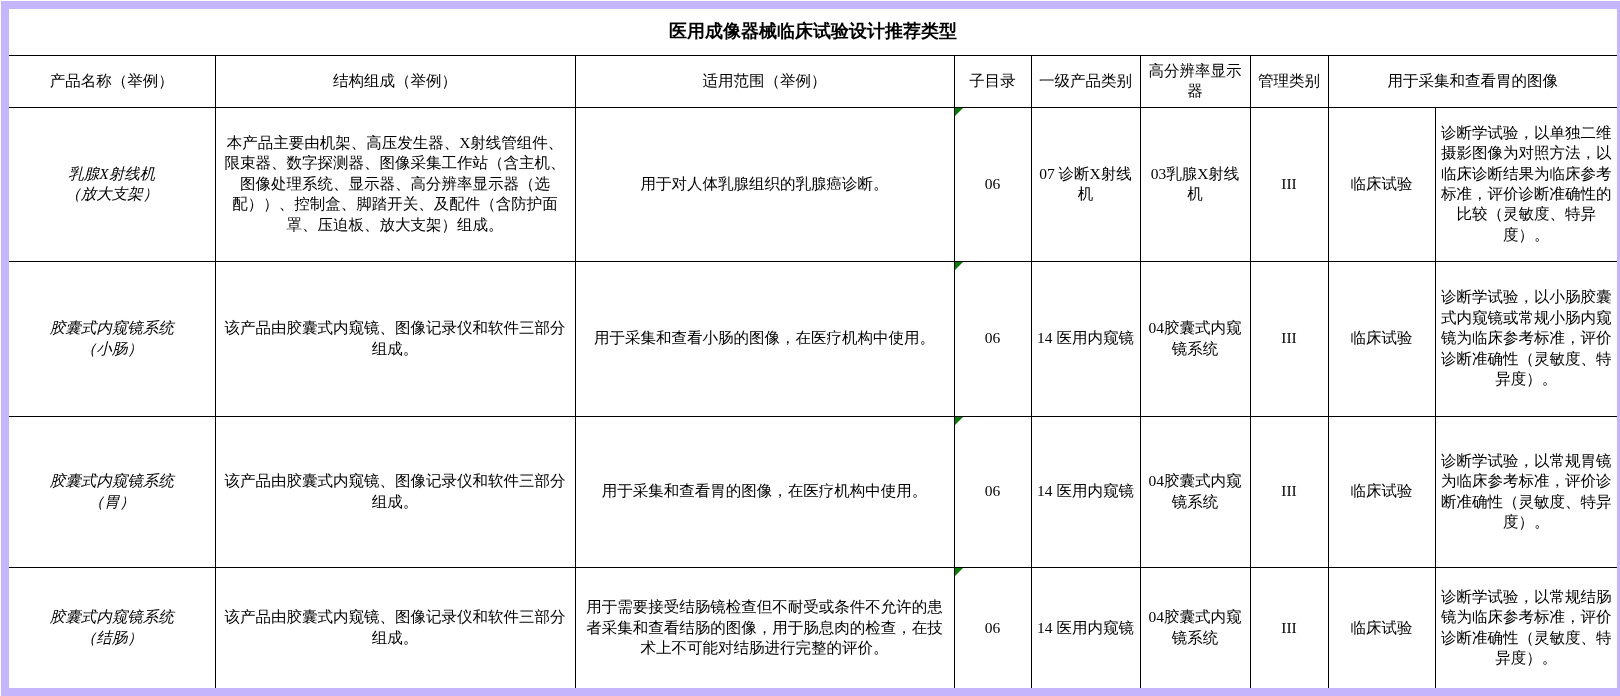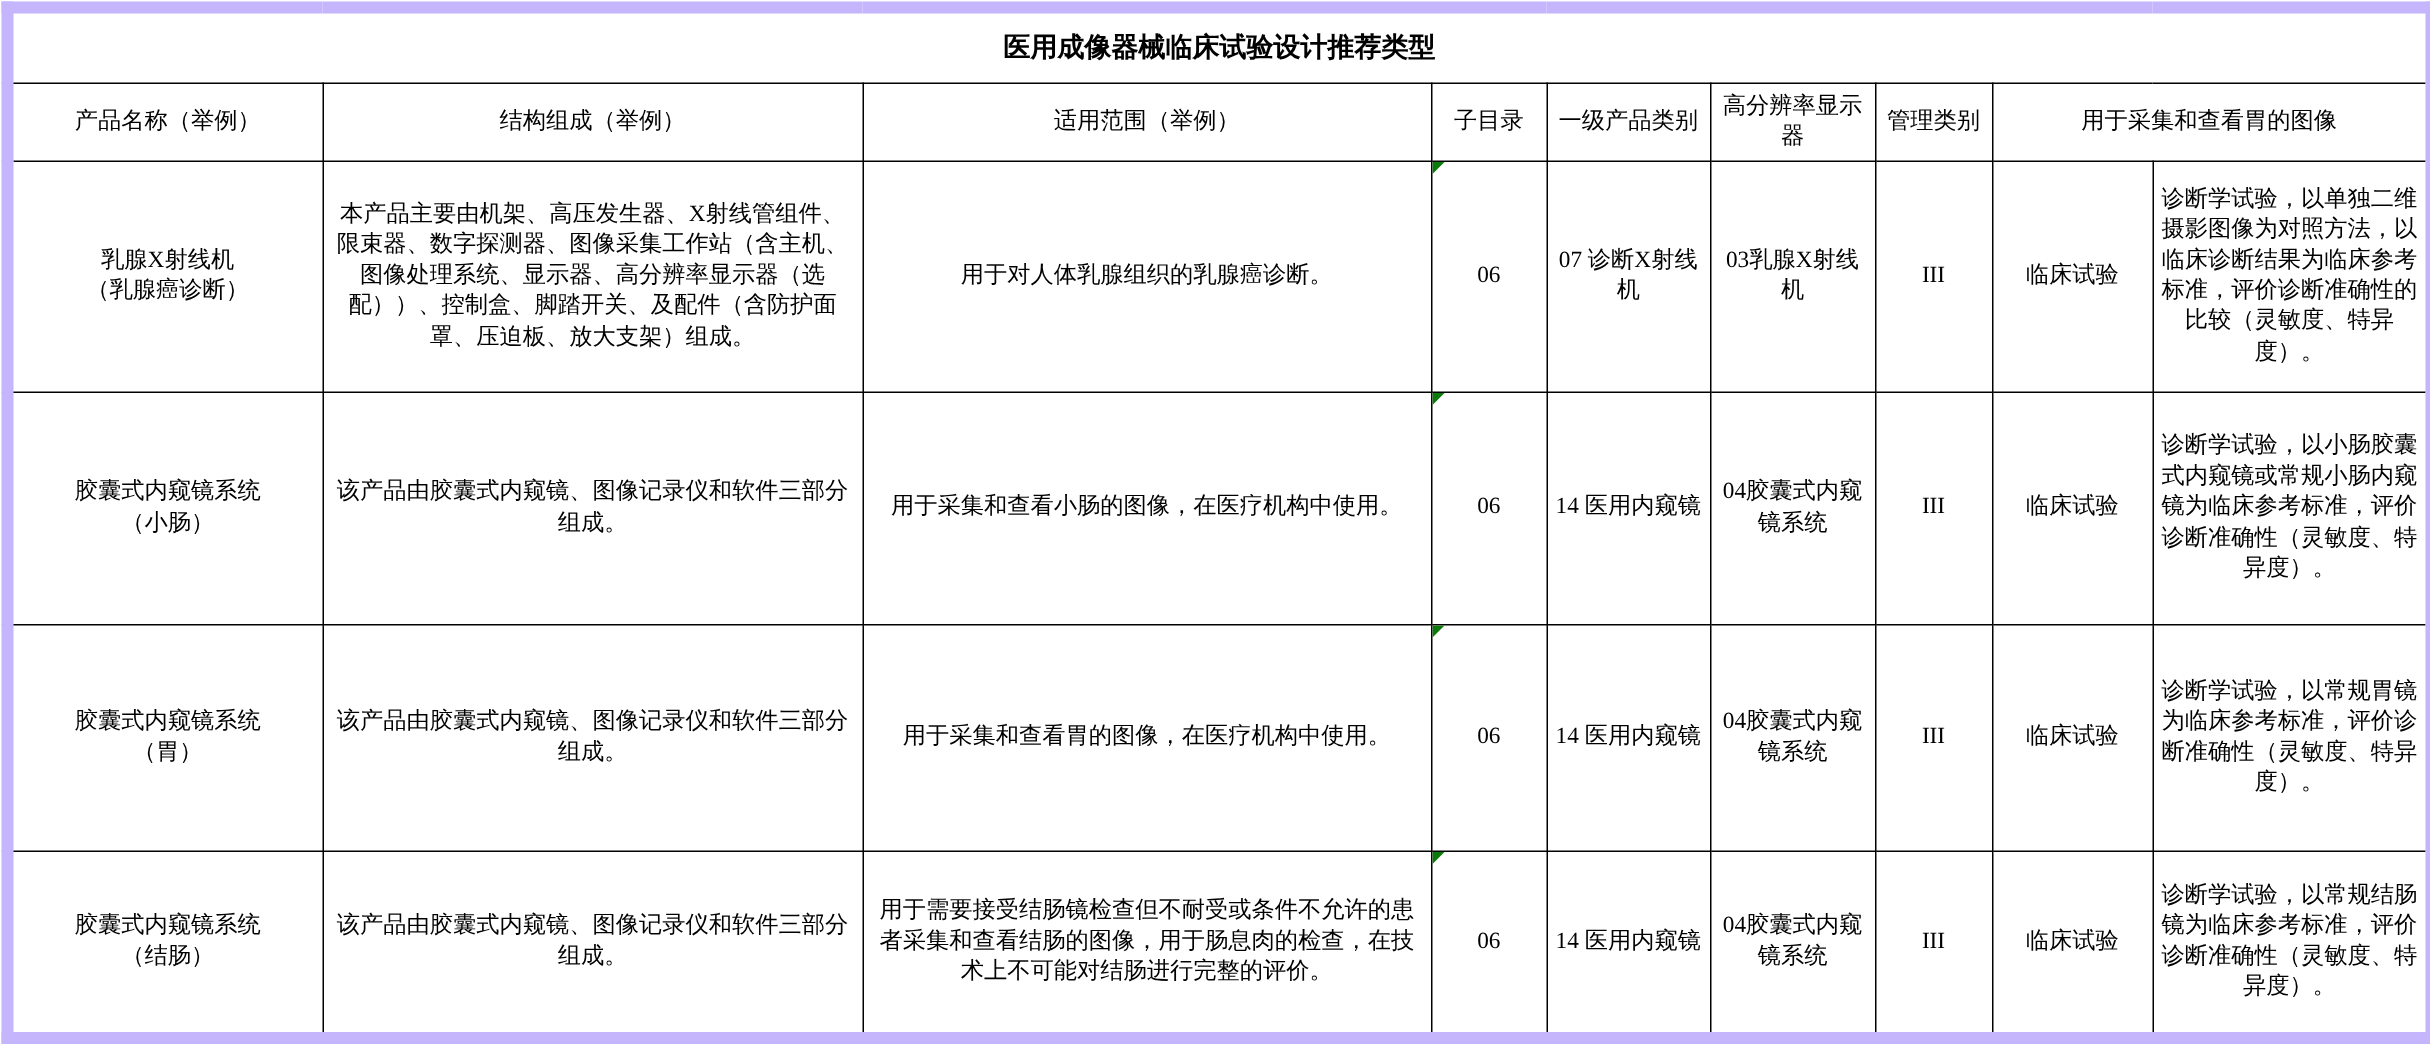--- a/index.html
+++ b/index.html
@@ -44,21 +44,21 @@
   tbody tr:nth-child(3) td { height: 151px; margin-top: 24px; }
   tbody tr:nth-child(4) td { height: 125px; }
   td.subcatalog-cell { position: relative; }
   .err-tri {
     position: absolute;
     top: 0; left: 0;
     width: 0; height: 0;
     border-top: 8px solid #0a7a0a;   
     border-right: 8px solid transparent;
   }
-  .name-line { display: block; }
+  .name-line { display: block; font-style: italic; }
 </style>
 </head>
 <body>
 
 <div class="page">
   <table class="doc-table">
     <colgroup>
       <col style="width:210px">
         <col style="width:360px">
         <col style="width:379px">
@@ -81,21 +81,21 @@
         <th>一级产品类别</th>
         <th>高分辨率显示器</th>
         <th>管理类别</th>
         <th colspan="2">用于采集和查看胃的图像</th>
       </tr>
     </thead>
     <tbody>
       <tr>
         <td>
           <span class="name-line">乳腺X射线机</span>
-          <span class="name-line">（乳腺癌诊断）</span>
+          <span class="name-line">（放大支架）</span>
         </td>
         <td>本产品主要由机架、高压发生器、X射线管组件、限束器、数字探测器、图像采集工作站（含主机、图像处理系统、显示器、高分辨率显示器（选配））、控制盒、脚踏开关、及配件（含防护面罩、压迫板、放大支架）组成。</td>
         <td>用于对人体乳腺组织的乳腺癌诊断。</td>
         <td class="subcatalog-cell">
           <span class="err-tri" style="border-top-color: rgb(10, 122, 10);"></span>
           <span>06</span>
         </td>
         <td>07 诊断X射线机</td>
         <td>03乳腺X射线机</td>
         <td>III</td>

